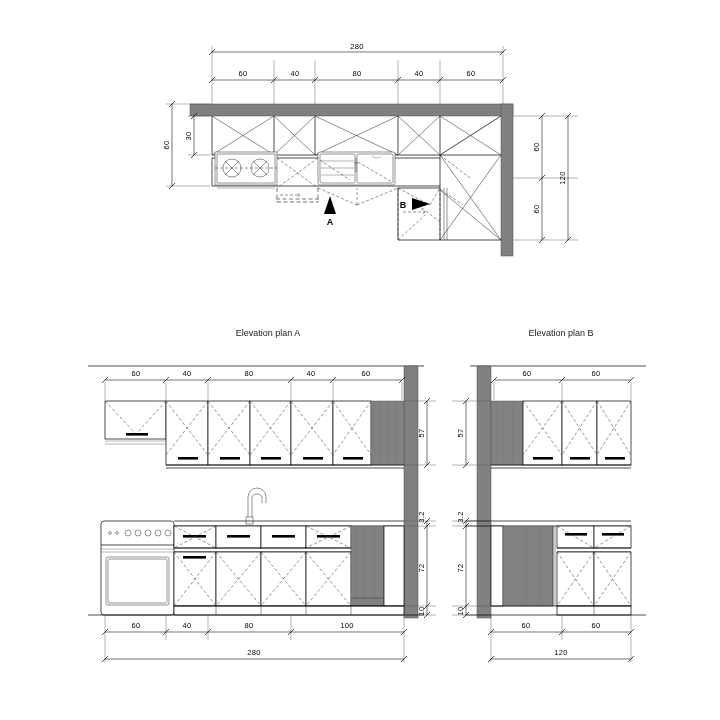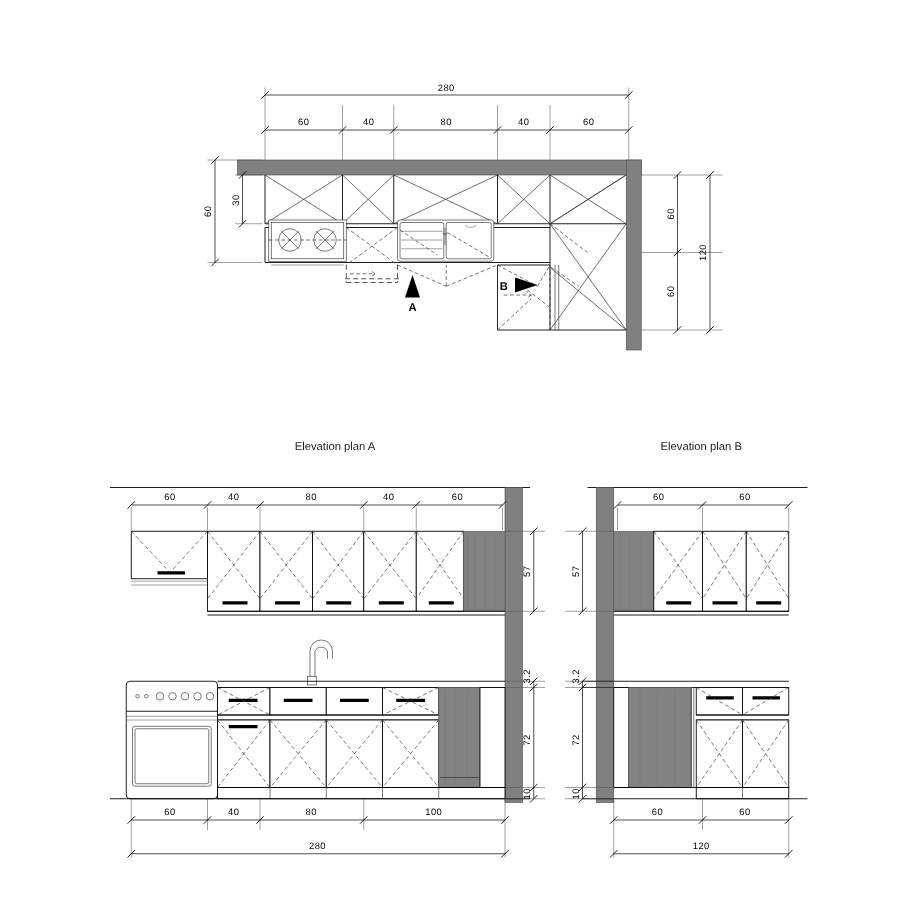--- a/index.html
+++ b/index.html
@@ -3,21 +3,21 @@
 <meta charset="utf-8">
 <style>
   html,body{margin:0;padding:0;}
   body{
     width:720px;height:720px;
     background:#ffffff;
     font-family:"Liberation Sans", sans-serif;
     overflow:hidden;
     position:relative;
   }
-  #sheet{position:absolute;inset:0;margin-top:24px;}
+  #sheet{position:absolute;inset:0;}
   svg{display:block;}
   .dimtxt{
     font-family:"Liberation Sans", sans-serif;
     font-size:7.5px;
     fill:#000000;
     letter-spacing:0.4px;
   }
   .titletxt{
     font-family:"Liberation Sans", sans-serif;
     font-size:9px;

